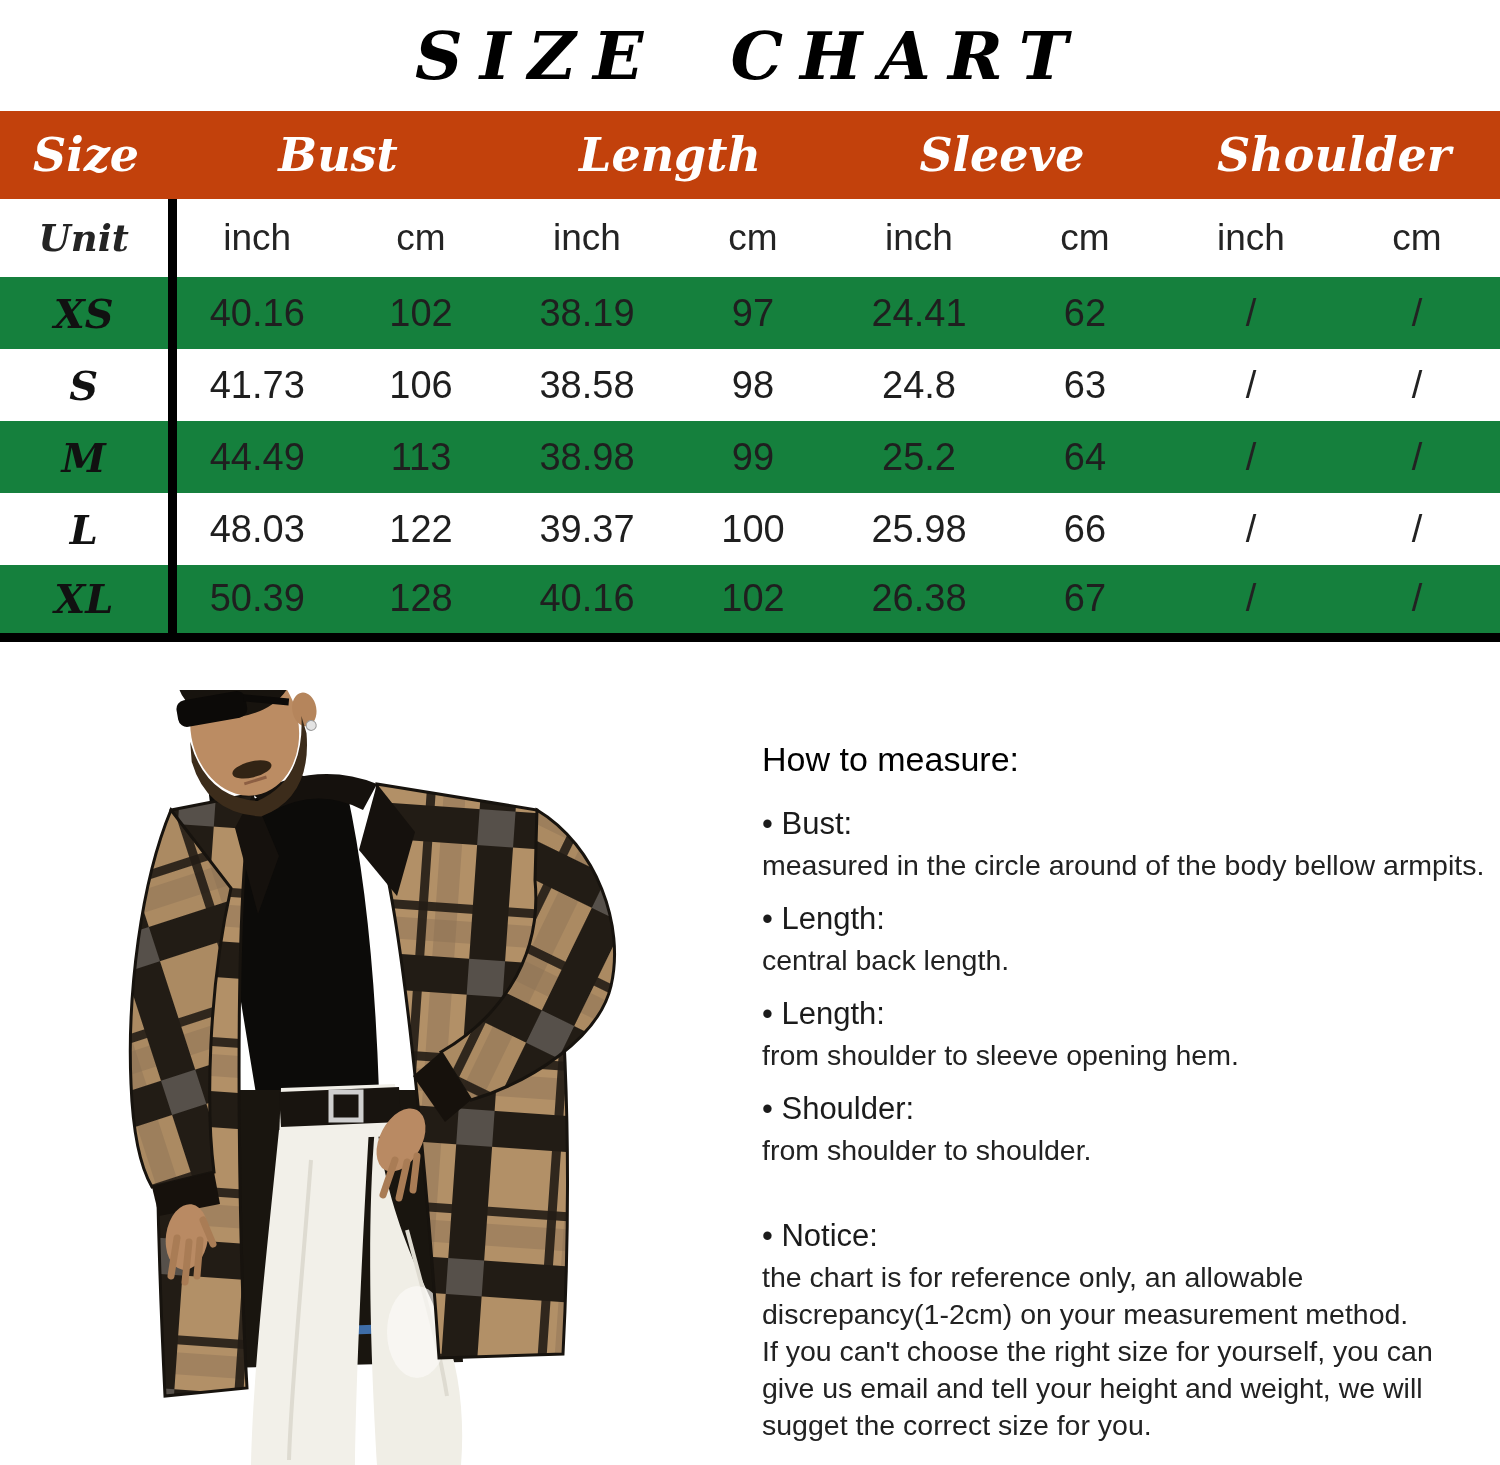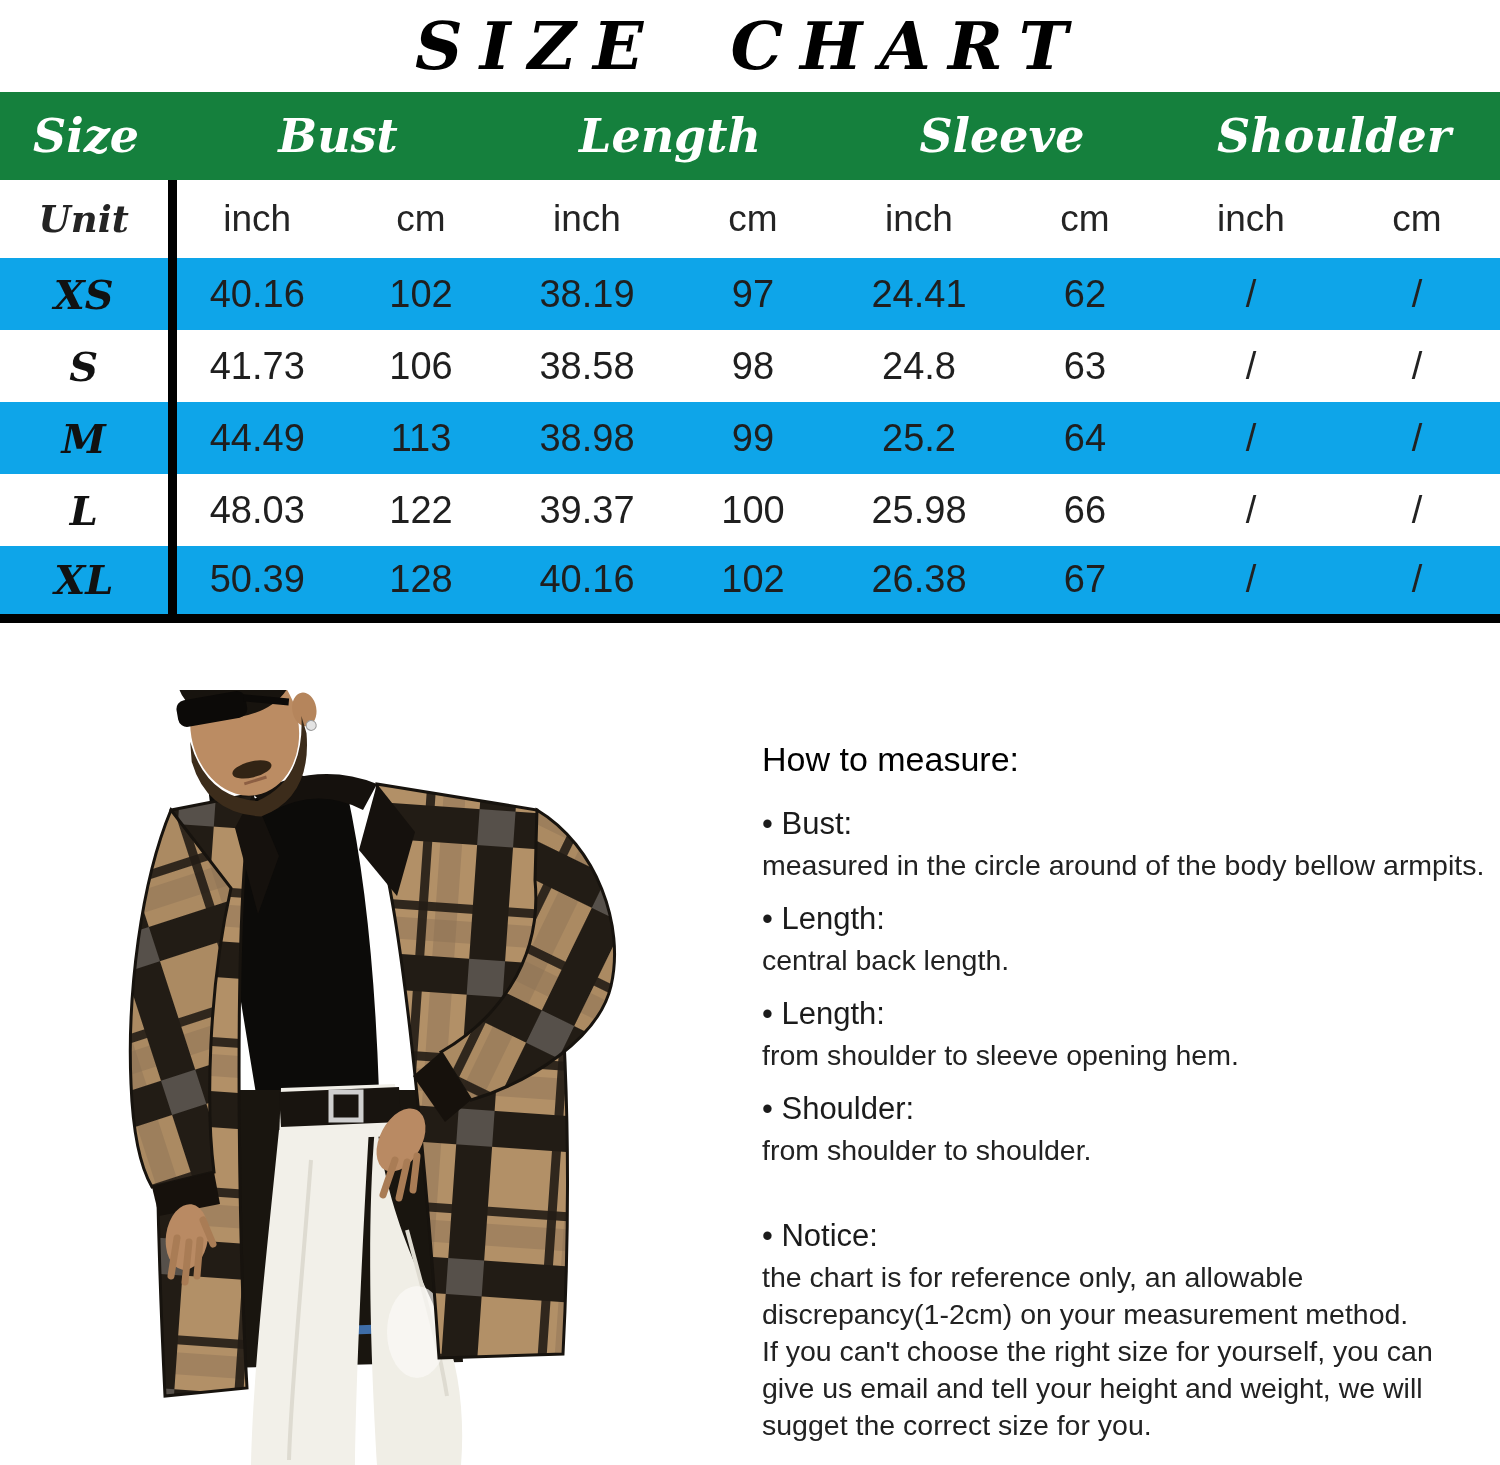--- a/index.html
+++ b/index.html
@@ -3,42 +3,42 @@
 <meta charset="utf-8">
 <style>
   * { margin:0; padding:0; box-sizing:border-box; }
   html,body { background:#ffffff; }
   body {
     width:1500px; height:1465px; position:relative; overflow:hidden;
     font-family:"Liberation Sans", sans-serif; color:#1b1b1b;
   }
 
   
-  .title-wrap { height:92px; display:flex; align-items:center; justify-content:center; }
+  .title-wrap { height:111px; display:flex; align-items:center; justify-content:center; }
   .page-title {
     font-family:"DejaVu Serif", serif;
     font-style:italic; font-weight:700;
     font-size:66px; letter-spacing:0.26em; word-spacing:0.45em;
     color:#000; white-space:nowrap;
   }
 
   
   table.size-table {
     width:1500px; border-collapse:collapse; table-layout:fixed;
     border-bottom:9px solid #000;
   }
   table.size-table col.c-size { width:172px; }
-  thead tr { background:#15803d; height:88px; }
+  thead tr { background:#c2410c; height:88px; }
   thead th {
     color:#fff; font-family:"DejaVu Serif", serif; font-style:italic; font-weight:700;
     font-size:46px; text-align:center; vertical-align:middle;
   }
   tbody tr { height:72px; }
   tbody tr.unit-row { height:78px; }
-  tbody tr.gray td { background:#0ea5e9; }
+  tbody tr.gray td { background:#15803d; }
   tbody td { text-align:center; vertical-align:middle; font-size:38px; color:#1f1f1f; }
   td.size-label {
     font-family:"DejaVu Serif", serif; font-style:italic; font-weight:700;
     font-size:40px; color:#111; border-right:9px solid #000;
   }
   tr.unit-row td { font-size:37px; color:#242424; }
   td.slash { font-size:38px; color:#222; }
 
   
   .model-photo { position:absolute; left:95px; top:690px; width:610px; height:775px; }

